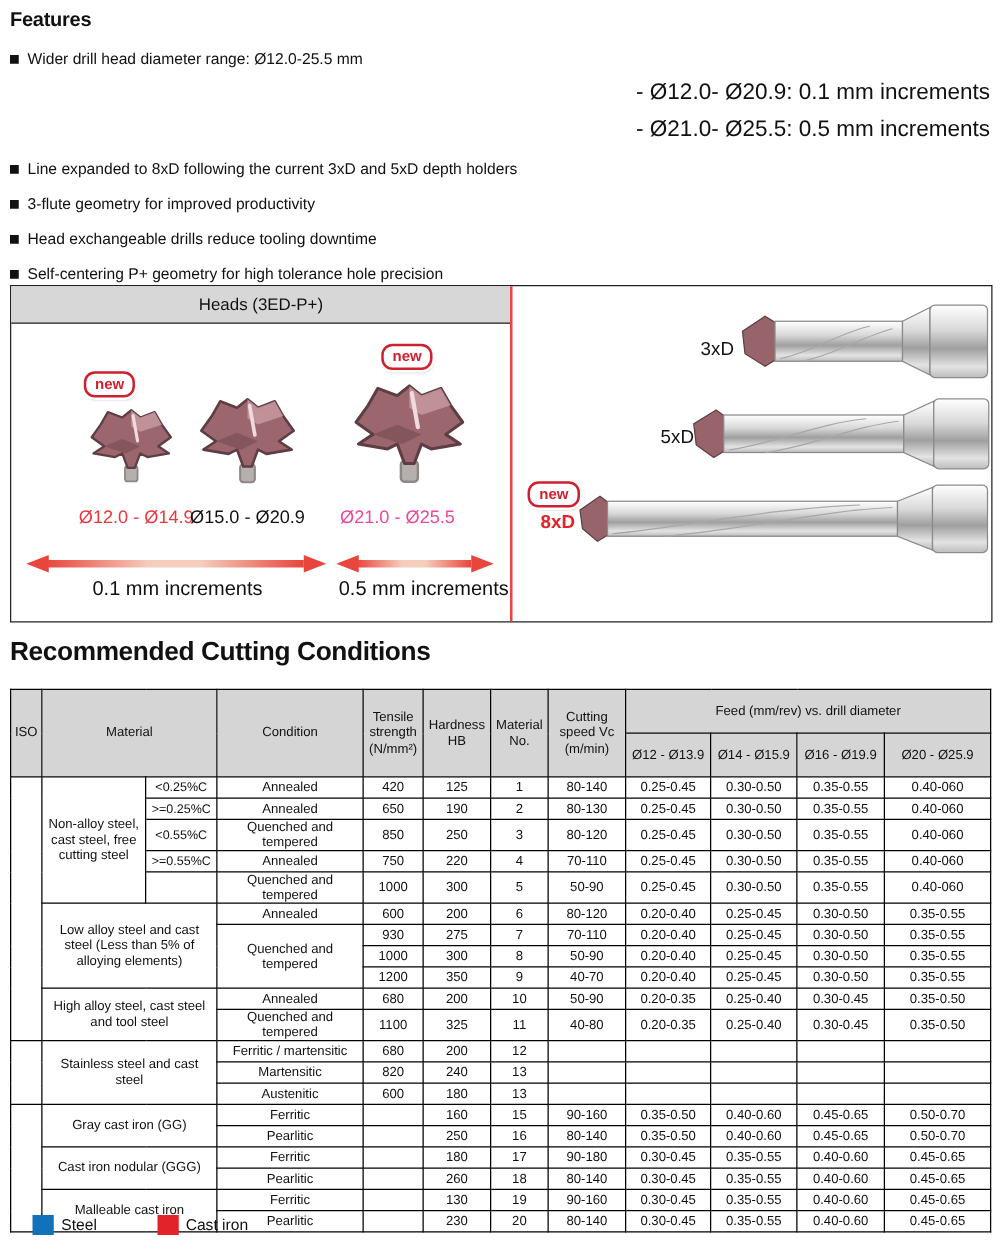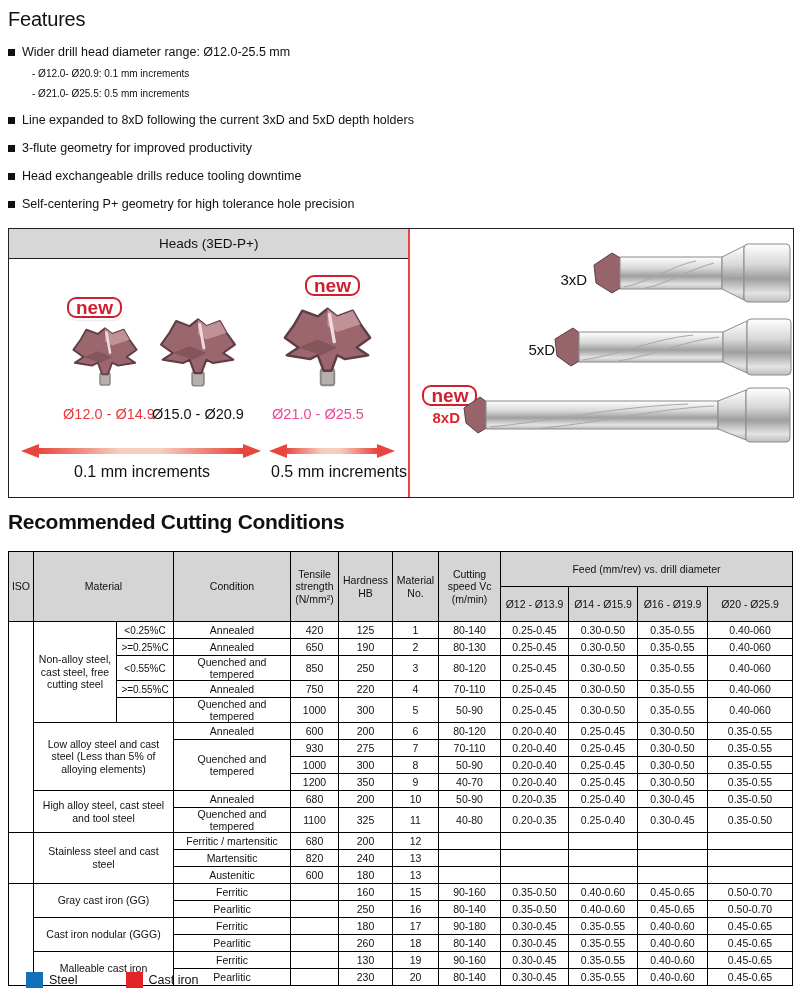--- a/index.html
+++ b/index.html
@@ -1,33 +1,33 @@
 <!DOCTYPE html>
 <html><head>
 <meta charset="utf-8">
 <style>
   html,body{margin:0;padding:0;background:#fff;}
   .page{position:relative;width:800px;height:1000px;background:#fff;
         font-family:"Liberation Sans",sans-serif;color:#111;overflow:hidden;}
   
   .features{position:absolute;left:8px;top:8px;width:784px;}
-  .features h1{font-size:20px;margin:0 0 4px 0;font-weight:normal;letter-spacing:-0.2px;}
+  .features h1{font-size:16px;margin:0 0 4px 0;font-weight:bold;letter-spacing:-0.2px;}
   .feat-item{margin-top:14px;font-size:12.5px;display:flex;align-items:flex-start;}
   .sq{display:inline-block;width:7px;height:7px;background:#111;margin:4px 7px 0 0;flex:none;}
-  .feat-sub{margin:9px 0 0 24px;font-size:10px;}
+  .feat-sub{margin:9px 0 0 24px;font-size:18px;text-align:right;}
   
   .figure{position:absolute;left:8px;top:228px;width:784px;height:268px;border:1px solid #222;display:flex;}
   .panel{position:relative;height:100%;}
   .panel.heads{width:400px;border-right:2px solid #ef4444;}
   .panel.holders{width:383px;}
   .panel-title{height:29px;line-height:29px;background:#d7d7d7;border-bottom:1px solid #222;
                text-align:center;font-size:13.5px;}
   .panel-body{position:relative;height:238px;}
   .newbadge{display:inline-block;border:2px solid #cf2030;border-radius:9px;background:#fff;
-            color:#cf2030;font-weight:bold;font-size:19px;padding:0 7px;line-height:17px;
+            color:#cf2030;font-weight:bold;font-size:12px;padding:0 7px;line-height:17px;
             box-shadow:0 0 0 2px #fff,1px 2px 2px rgba(0,0,0,.25);}
   .head-label{position:absolute;width:130px;text-align:center;font-size:14.5px;}
   .inc-label{position:absolute;font-size:16px;}
   .holder-label{position:absolute;font-size:15px;}
   .abs{position:absolute;}
   
   .cc-title{position:absolute;left:8px;top:510px;font-size:21px;font-weight:bold;letter-spacing:-0.3px;}
   table.cc{position:absolute;left:8px;top:551px;border-collapse:collapse;table-layout:fixed;width:784px;
            font-size:10.5px;}
   table.cc th,table.cc td{border:1px solid #000;padding:0 2px;overflow:hidden;}

